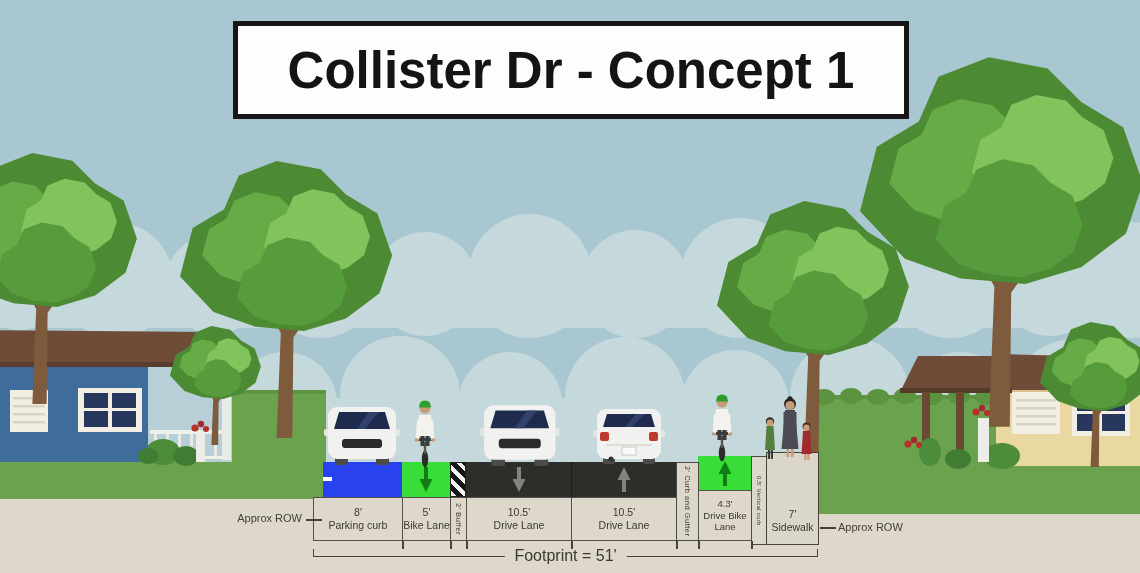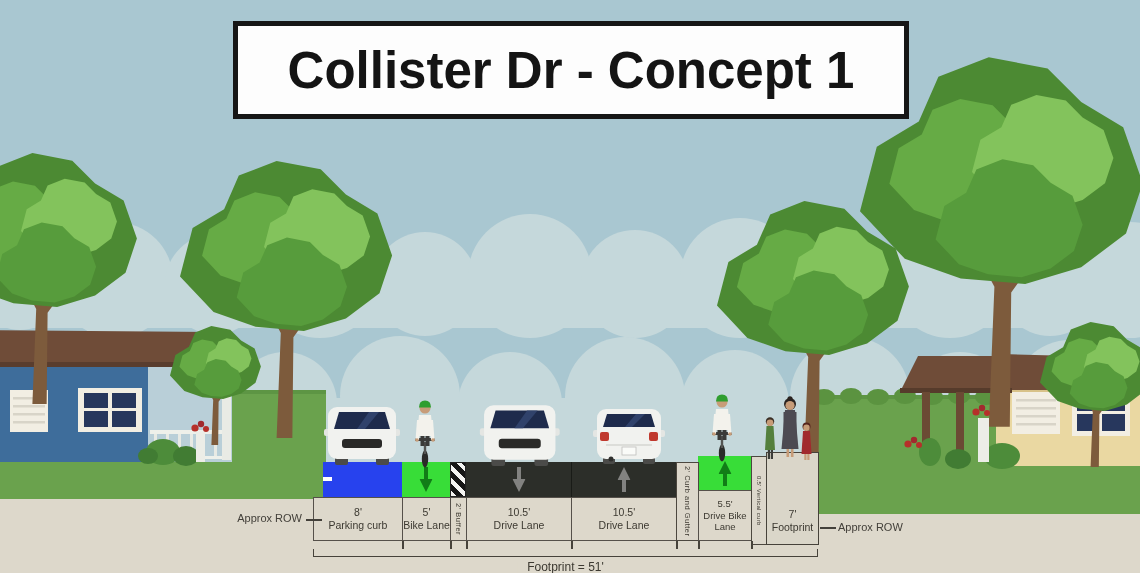--- a/index.html
+++ b/index.html
@@ -46,22 +46,22 @@
   .strip-vcurb{left:751px;top:456px;width:16px;height:89px;}
   .box-sidewalk{left:766px;top:452px;width:53px;height:93px;background:#dad6c9;border:1.5px solid #46423a;
         box-sizing:border-box;display:flex;flex-direction:column;align-items:center;justify-content:flex-end;
         padding-bottom:10px;color:#3c3931;font-size:10.5px;line-height:13px;text-align:center;}
   .vt{writing-mode:vertical-rl;text-orientation:mixed;font-size:7.5px;letter-spacing:0.5px;white-space:nowrap;}
   .vt.tiny{font-size:6px;letter-spacing:0.3px;}
 
   
   .bracket{left:313px;top:549px;width:505px;height:8px;
            border-left:1.5px solid #46423a;border-right:1.5px solid #46423a;border-bottom:1.5px solid #46423a;box-sizing:border-box;}
-  .bracket .cap{position:absolute;left:50%;top:13px;transform:translateX(-50%);background:#ddd8cb;
-                padding:0 10px;font-size:12px;line-height:11px;color:#3c3931;white-space:nowrap;}
+  .bracket .cap{position:absolute;left:50%;top:1px;transform:translateX(-50%);background:#ddd8cb;
+                padding:0 10px;font-size:16px;line-height:11px;color:#3c3931;white-space:nowrap;}
   .tick{top:541px;width:1.5px;height:8px;background:#46423a;}
   .row-label{font-size:11px;color:#43403a;white-space:nowrap;}
   .row-left{left:230px;top:512px;width:72px;text-align:right;}
   .row-right{left:838px;top:521px;}
   .dash{height:1.5px;background:#43403a;}
   .dash-left{left:306px;top:519px;width:16px;}
   .dash-right{left:820px;top:527px;width:16px;}
 </style>
 </head>
 <body>
@@ -250,29 +250,29 @@
     <div>Drive Lane</div>
   </div>
   <div class="abs lab lab-drive2">
     <div>10.5'</div>
     <div>Drive Lane</div>
   </div>
   <div class="abs strip strip-curbgutter">
     <span class="vt"><span>2'</span>&nbsp;<span>Curb and Gutter</span></span>
   </div>
   <div class="abs lab lab-raised">
-    <div>5.5'</div>
+    <div>4.3'</div>
     <div>Drive Bike Lane</div>
   </div>
   <div class="abs strip strip-vcurb">
     <span class="vt tiny"><span>0.5'</span>&nbsp;<span>Vertical curb</span></span>
   </div>
   <div class="abs box-sidewalk">
     <div>7'</div>
-    <div>Footprint</div>
+    <div>Sidewalk</div>
   </div>
 
   <div class="abs tick" style="left:402px"></div>
   <div class="abs tick" style="left:450px"></div>
   <div class="abs tick" style="left:466px"></div>
   <div class="abs tick" style="left:571px"></div>
   <div class="abs tick" style="left:676px"></div>
   <div class="abs tick" style="left:698px"></div>
   <div class="abs tick" style="left:751px"></div>
 

